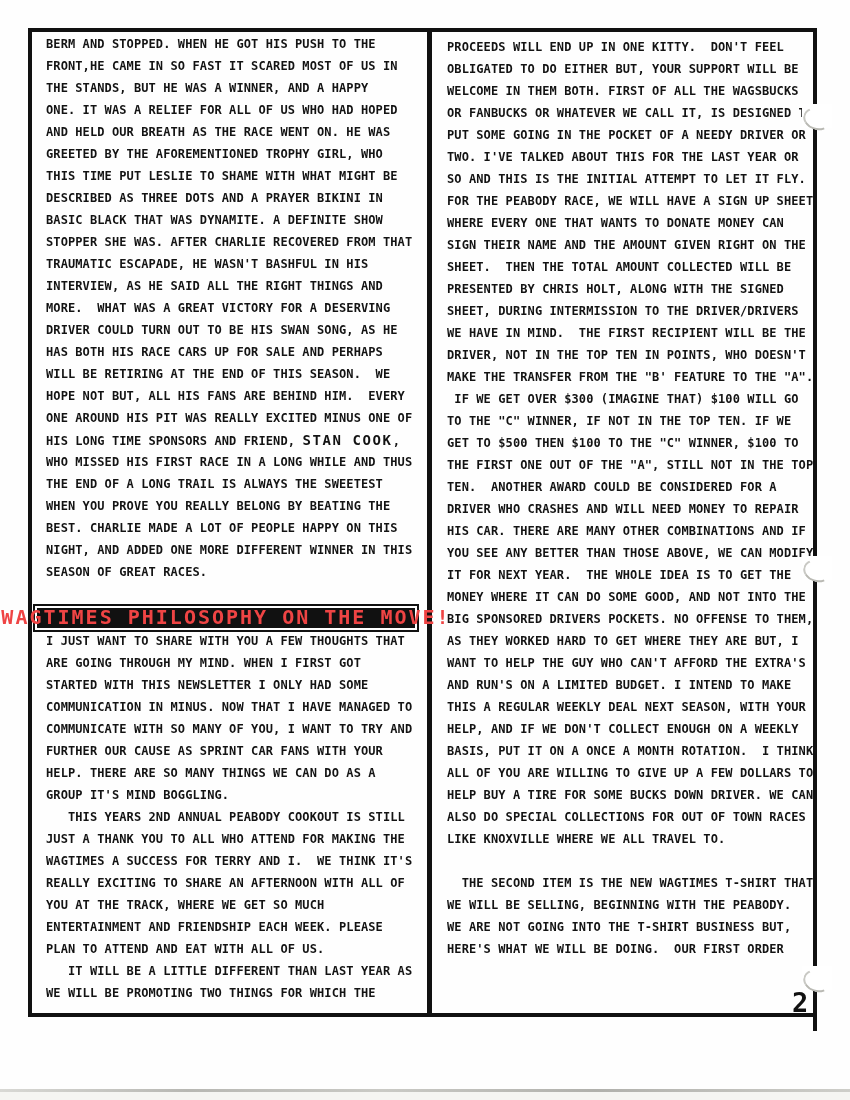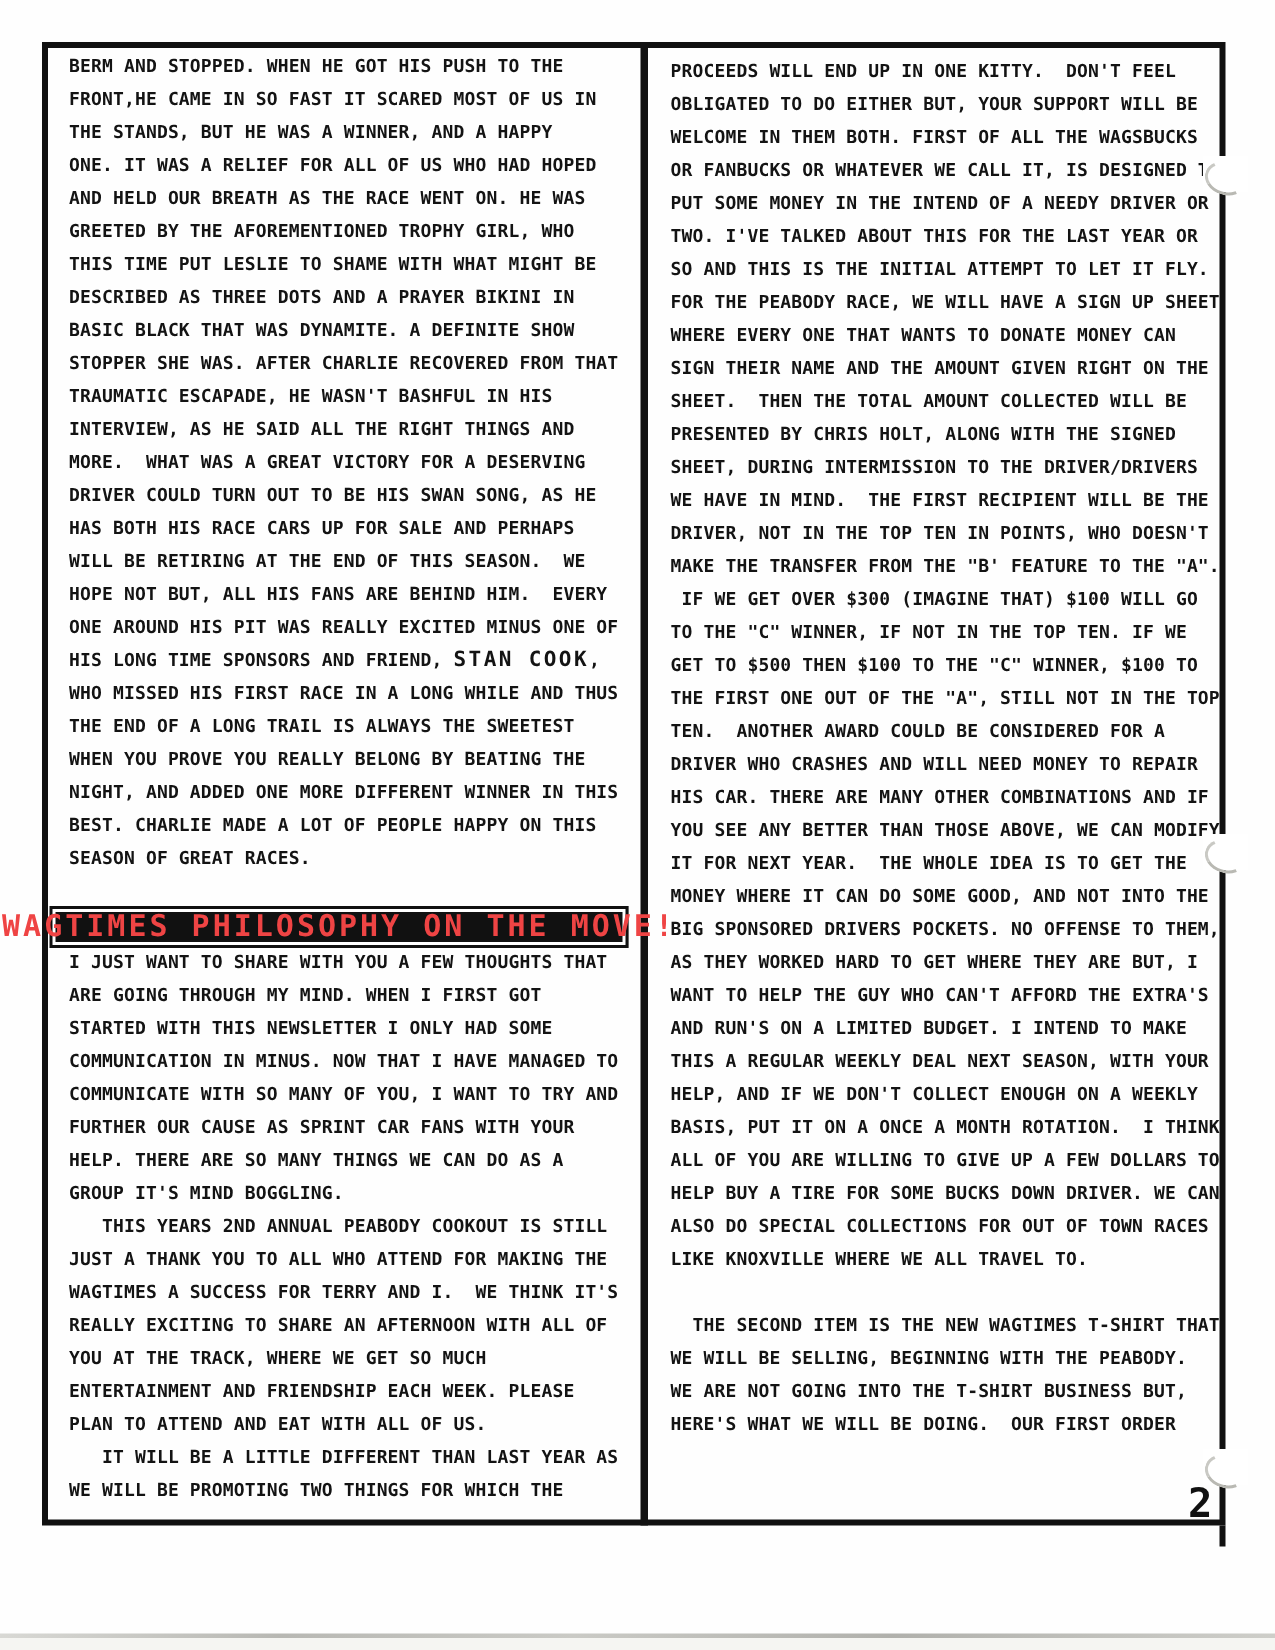--- a/index.html
+++ b/index.html
@@ -100,22 +100,22 @@
       <div class="tline">MORE.  WHAT WAS A GREAT VICTORY FOR A DESERVING</div>
       <div class="tline">DRIVER COULD TURN OUT TO BE HIS SWAN SONG, AS HE</div>
       <div class="tline">HAS BOTH HIS RACE CARS UP FOR SALE AND PERHAPS</div>
       <div class="tline">WILL BE RETIRING AT THE END OF THIS SEASON.  WE</div>
       <div class="tline">HOPE NOT BUT, ALL HIS FANS ARE BEHIND HIM.  EVERY</div>
       <div class="tline">ONE AROUND HIS PIT WAS REALLY EXCITED MINUS ONE OF</div>
       <div class="tline"><span>HIS LONG TIME SPONSORS AND FRIEND, </span><span class="emph">STAN COOK</span><span>,</span></div>
       <div class="tline">WHO MISSED HIS FIRST RACE IN A LONG WHILE AND THUS</div>
       <div class="tline">THE END OF A LONG TRAIL IS ALWAYS THE SWEETEST</div>
       <div class="tline">WHEN YOU PROVE YOU REALLY BELONG BY BEATING THE</div>
+      <div class="tline">BEST. CHARLIE MADE A LOT OF PEOPLE HAPPY ON THIS</div>
       <div class="tline">NIGHT, AND ADDED ONE MORE DIFFERENT WINNER IN THIS</div>
-      <div class="tline">BEST. CHARLIE MADE A LOT OF PEOPLE HAPPY ON THIS</div>
       <div class="tline">SEASON OF GREAT RACES.</div>
     </div>
 
   <div class="headbar">
     <span>WAGTIMES PHILOSOPHY ON THE MOVE!</span>
   </div>
 
   <div id="para2" class="textcol">
       <div class="tline">I JUST WANT TO SHARE WITH YOU A FEW THOUGHTS THAT</div>
       <div class="tline">ARE GOING THROUGH MY MIND. WHEN I FIRST GOT</div>
@@ -134,21 +134,21 @@
       <div class="tline">PLAN TO ATTEND AND EAT WITH ALL OF US.</div>
       <div class="tline">   IT WILL BE A LITTLE DIFFERENT THAN LAST YEAR AS</div>
       <div class="tline">WE WILL BE PROMOTING TWO THINGS FOR WHICH THE</div>
     </div>
 
   <div id="rcol" class="textcol">
       <div class="tline">PROCEEDS WILL END UP IN ONE KITTY.  DON'T FEEL</div>
       <div class="tline">OBLIGATED TO DO EITHER BUT, YOUR SUPPORT WILL BE</div>
       <div class="tline">WELCOME IN THEM BOTH. FIRST OF ALL THE WAGSBUCKS</div>
       <div class="tline">OR FANBUCKS OR WHATEVER WE CALL IT, IS DESIGNED TO</div>
-      <div class="tline">PUT SOME MONEY IN THE INTEND OF A NEEDY DRIVER OR</div>
+      <div class="tline">PUT SOME GOING IN THE POCKET OF A NEEDY DRIVER OR</div>
       <div class="tline">TWO. I'VE TALKED ABOUT THIS FOR THE LAST YEAR OR</div>
       <div class="tline">SO AND THIS IS THE INITIAL ATTEMPT TO LET IT FLY.</div>
       <div class="tline">FOR THE PEABODY RACE, WE WILL HAVE A SIGN UP SHEET</div>
       <div class="tline">WHERE EVERY ONE THAT WANTS TO DONATE MONEY CAN</div>
       <div class="tline">SIGN THEIR NAME AND THE AMOUNT GIVEN RIGHT ON THE</div>
       <div class="tline">SHEET.  THEN THE TOTAL AMOUNT COLLECTED WILL BE</div>
       <div class="tline">PRESENTED BY CHRIS HOLT, ALONG WITH THE SIGNED</div>
       <div class="tline">SHEET, DURING INTERMISSION TO THE DRIVER/DRIVERS</div>
       <div class="tline">WE HAVE IN MIND.  THE FIRST RECIPIENT WILL BE THE</div>
       <div class="tline">DRIVER, NOT IN THE TOP TEN IN POINTS, WHO DOESN'T</div>

